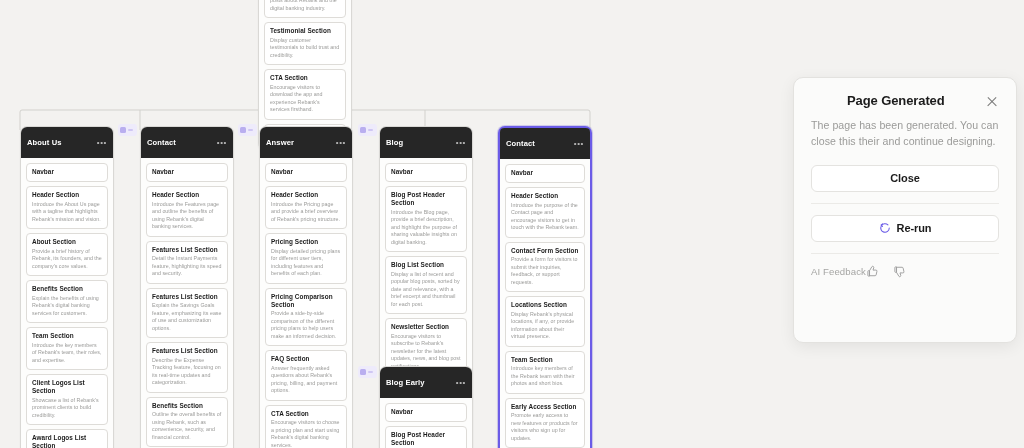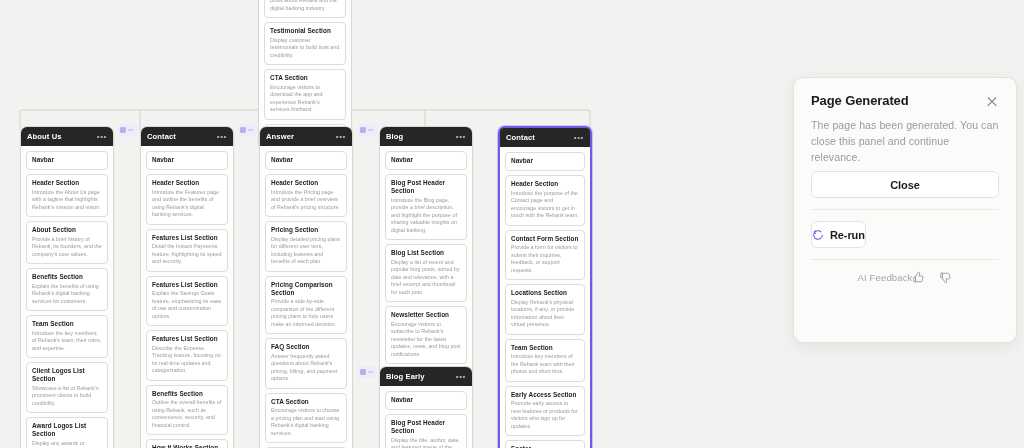--- a/index.html
+++ b/index.html
@@ -10,21 +10,21 @@
     -webkit-font-smoothing:antialiased;
   }
   .canvas{position:absolute;inset:0;overflow:hidden;}
   svg.links{position:absolute;left:0;top:0;width:1024px;height:448px;pointer-events:none;}
 
   
   .card{position:absolute;background:#fdfdfc;border:1px solid #d9d8d5;border-radius:7px;
         box-shadow:0 1px 2px rgba(0,0,0,.06);padding:0 0 6px 0;box-sizing:border-box;}
   .card.selected{border:2px solid #6b5ce7;box-shadow:0 0 0 1px rgba(107,92,231,.25),0 1px 3px rgba(0,0,0,.10);}
   .card-head{display:flex;align-items:center;justify-content:space-between;
-    background:#262626;color:#ffffff;border-radius:6px 6px 0 0;height:19px;
+    background:#262626;color:#ffffff;border-radius:6px 6px 0 0;height:31px;
     padding:0 6px;margin:0;}
   .card.selected .card-head{border-radius:4px 4px 0 0;gap:27px;}
   .card-title{font-size:7.6px;font-weight:700;letter-spacing:.1px;line-height:1;}
   .dots{font-size:8px;letter-spacing:.6px;color:#b9b9b9;line-height:1;cursor:pointer;}
   .card-body{padding:5px 5px 0 5px;display:flex;flex-direction:column;gap:4px;}
   .sect{border:1px solid #dedcd8;border-radius:4px;background:#fff;padding:4px 5px 5px 5px;}
   .sect-t{font-size:6.4px;font-weight:700;color:#1b1b1b;line-height:1.25;letter-spacing:.05px;}
   .sect-d{font-size:5.3px;color:#9a9a98;line-height:1.42;margin-top:1.5px;letter-spacing:.02px;}
   .sect.plain .sect-t{margin:0;}
 
@@ -32,31 +32,31 @@
   .handle{position:absolute;width:19px;height:12px;border-radius:3px;background:#eeebfb;
           display:flex;align-items:center;gap:1.5px;padding:0 2px;box-sizing:border-box;cursor:grab;}
   .handle i{display:block;width:6px;height:6px;border-radius:1.5px;background:#b9aeef;}
   .handle u{display:block;width:5px;height:2px;border-radius:1px;background:#cfc7f3;}
 
   
   .panel{position:absolute;left:793px;top:77px;width:224px;height:266px;background:#fbfbfa;
     border:1px solid #e3e2df;border-radius:10px;box-shadow:0 4px 16px rgba(0,0,0,.07);
     box-sizing:border-box;padding:16px 17px 0 17px;}
   .panel-head{display:flex;align-items:flex-start;justify-content:space-between;}
-  .panel-title{font-size:13px;font-weight:700;color:#1b1b1b;letter-spacing:-.1px;line-height:1.1;}
+  .panel-title{font-size:13px;font-weight:700;color:#1b1b1b;letter-spacing:-.1px;line-height:1.1;margin-left:36px;}
   .x-btn{width:14px;height:14px;position:relative;cursor:pointer;opacity:.75;}
   .x-btn:before,.x-btn:after{content:"";position:absolute;left:1px;top:6.5px;width:12px;height:1.3px;background:#4a4a4a;}
   .x-btn:before{transform:rotate(45deg);} .x-btn:after{transform:rotate(-45deg);}
   .panel-desc{font-size:10.6px;color:#9b9b99;line-height:1.48;margin-top:10px;letter-spacing:.05px;}
   .pbtn{height:25px;border:1px solid #e4e3e0;border-radius:6px;background:#fff;
     display:flex;align-items:center;justify-content:center;gap:6px;cursor:pointer;
     font-size:11px;font-weight:700;color:#1b1b1b;letter-spacing:-.1px;}
   .sep{height:1px;background:#ebeae7;margin:11px 0;}
-  .stack{display:flex;flex-direction:row;gap:8px;}
-  .foot{display:flex;align-items:center;justify-content:center;}
+  .stack{display:flex;flex-direction:column;gap:8px;}
+  .foot{display:flex;align-items:center;justify-content:flex-start;}
   .foot-l{font-size:9.6px;color:#a5a5a3;letter-spacing:.1px;}
   .foot-r{display:flex;gap:14px;}
   .ico{cursor:pointer;display:block;}
 </style>
 </head>
 <body>
 
 <div class="canvas">
 
   <svg class="links">
@@ -295,23 +295,23 @@
   </div>
 
 </div>
 
 <div class="panel">
   <div class="panel-head">
     <div class="panel-title">Page Generated</div>
     <div class="x-btn"></div>
   </div>
 
-  <div class="panel-desc">The page has been generated. You can close this panel and continue relevance.</div>
-
-  <div style="margin-top:6px;">
+  <div class="panel-desc">The page has been generated. You can close this their and continue designing.</div>
+
+  <div style="margin-top:15px;">
     <div class="pbtn">
       <span>Close</span>
     </div>
   </div>
 
   <div class="sep"></div>
 
   <div class="stack">
     <div class="pbtn">
       <svg width="12" height="12" viewBox="0 0 24 24" class="ico" fill="none" stroke="#6b5ce7" stroke-width="2.1" stroke-linecap="round">

